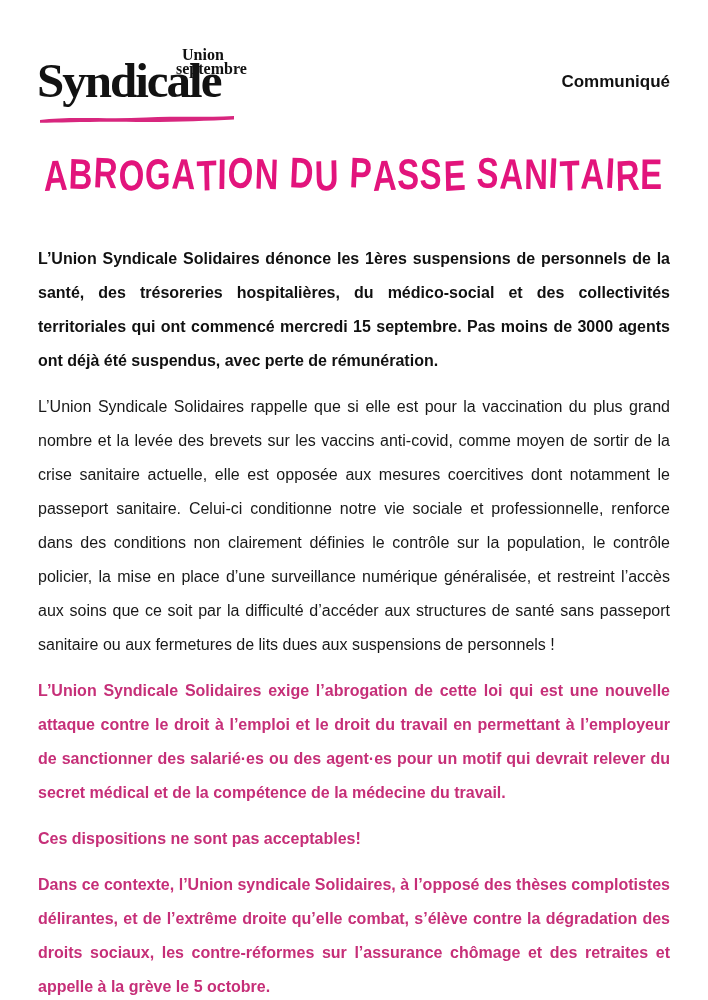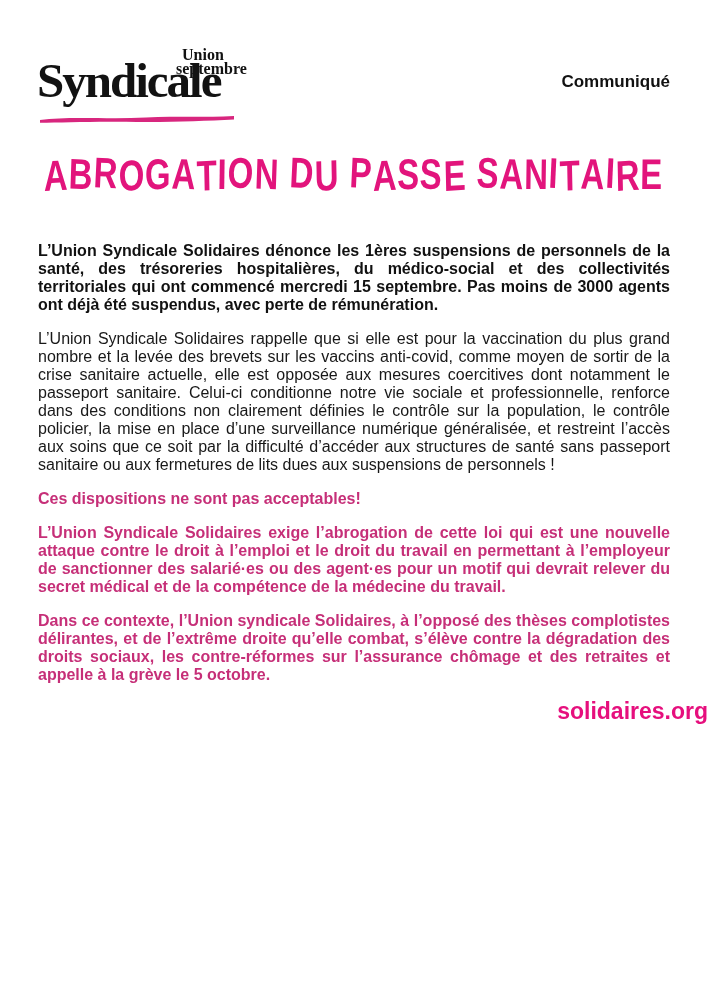--- a/index.html
+++ b/index.html
@@ -48,22 +48,22 @@
     white-space: nowrap;
   }
   .tl { display: inline-block; }
   .tl:nth-child(3n)   { transform: rotate(2.5deg) translateY(-1px); }
   .tl:nth-child(3n+1) { transform: rotate(-2.5deg) translateY(1px); }
   .tl:nth-child(4n+2) { transform: rotate(1.5deg); }
 
   
   .content { margin: 44px 38px 0 38px; }
   .content p {
-    margin: 16px 0 12px 0;
-    font-size: 16px; line-height: 18px;
+    margin: 0 0 12px 0;
+    font-size: 16px; line-height: 34px;
     text-align: justify;
     color: #181818;
   }
   .content p.bold-black { font-weight: bold; color: #111111; }
   .content p.bold-pink  { font-weight: bold; color: #c62f78; }
 
   
   .footer { text-align: right; margin-top: 14px; }
   .site-link {
     color: #e60f7d; font-weight: bold; font-size: 23px;
@@ -89,20 +89,20 @@
   </div>
 </div>
 
 <div class="title-wrap">
   <div class="doc-title"><span class="tl">A</span><span class="tl">B</span><span class="tl">R</span><span class="tl">O</span><span class="tl">G</span><span class="tl">A</span><span class="tl">T</span><span class="tl">I</span><span class="tl">O</span><span class="tl">N</span><span class="tl">&nbsp;</span><span class="tl">D</span><span class="tl">U</span><span class="tl">&nbsp;</span><span class="tl">P</span><span class="tl">A</span><span class="tl">S</span><span class="tl">S</span><span class="tl">E</span><span class="tl">&nbsp;</span><span class="tl">S</span><span class="tl">A</span><span class="tl">N</span><span class="tl">I</span><span class="tl">T</span><span class="tl">A</span><span class="tl">I</span><span class="tl">R</span><span class="tl">E</span></div>
 </div>
 
 <div class="content">
   <p class="bold-black">L’Union Syndicale Solidaires dénonce les 1ères suspensions de personnels de la santé, des trésoreries hospitalières, du médico-social et des collectivités territoriales qui ont commencé mercredi 15 septembre. Pas moins de 3000 agents ont déjà été suspendus, avec perte de rémunération.</p>
   <p class="regular-black">L’Union Syndicale Solidaires rappelle que si elle est pour la vaccination du plus grand nombre et la levée des brevets sur les vaccins anti-covid, comme moyen de sortir de la crise sanitaire actuelle, elle est opposée aux mesures coercitives dont notamment le passeport sanitaire. Celui-ci conditionne notre vie sociale et professionnelle, renforce dans des conditions non clairement définies le contrôle sur la population, le contrôle policier, la mise en place d’une surveillance numérique généralisée, et restreint l’accès aux soins que ce soit par la difficulté d’accéder aux structures de santé sans passeport sanitaire ou aux fermetures de lits dues aux suspensions de personnels !</p>
+  <p class="bold-pink">L’Union Syndicale Solidaires exige l’abrogation de cette loi qui est une nouvelle attaque contre le droit à l’emploi et le droit du travail en permettant à l’employeur de sanctionner des salarié·es ou des agent·es pour un motif qui devrait relever du secret médical et de la compétence de la médecine du travail.</p>
   <p class="bold-pink">Ces dispositions ne sont pas acceptables!</p>
-  <p class="bold-pink">L’Union Syndicale Solidaires exige l’abrogation de cette loi qui est une nouvelle attaque contre le droit à l’emploi et le droit du travail en permettant à l’employeur de sanctionner des salarié·es ou des agent·es pour un motif qui devrait relever du secret médical et de la compétence de la médecine du travail.</p>
   <p class="bold-pink">Dans ce contexte, l’Union syndicale Solidaires, à l’opposé des thèses complotistes délirantes, et de l’extrême droite qu’elle combat, s’élève contre la dégradation des droits sociaux, les contre-réformes sur l’assurance chômage et des retraites et appelle à la grève le 5 octobre.</p>
 </div>
 
 <div class="footer">
   <span class="site-link">solidaires.org</span>
 </div>
 
 </body></html>

